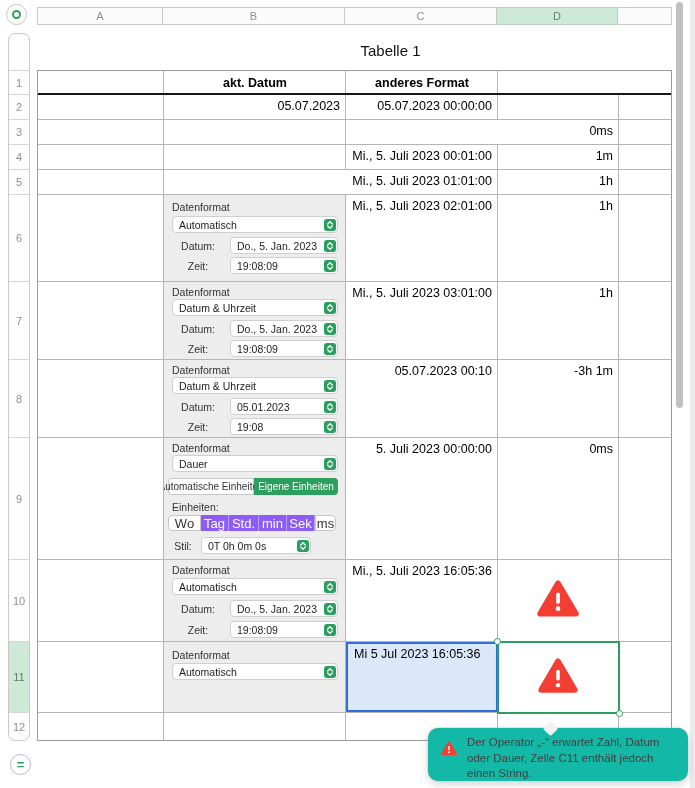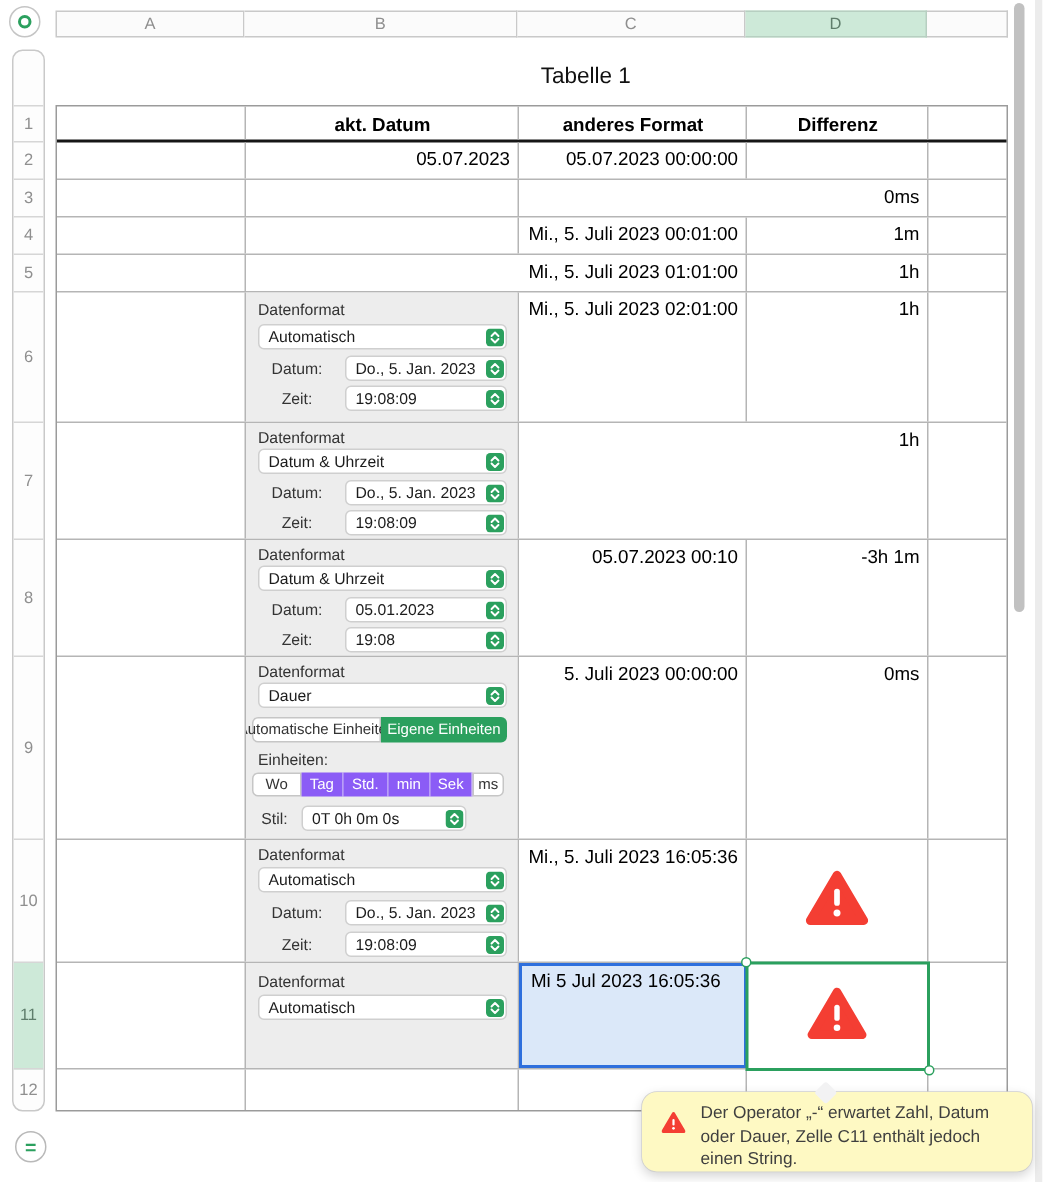--- a/index.html
+++ b/index.html
@@ -53,26 +53,26 @@
   .panel{position:absolute;left:0;top:0;width:100%;height:100%;background:#ededed;font-size:10.5px;color:#333}
   .plabel{position:absolute;left:8px}
   .psel{position:absolute;background:#fff;border:1px solid #cfcfcf;border-radius:4px;height:17px;
         padding:2px 18px 0 6px;color:#1c1c1c;white-space:nowrap;overflow:hidden}
   .psel .stp{position:absolute;right:1.5px;top:1.5px}
   .flab{position:absolute;text-align:center;width:56px;left:6px;color:#333}
   .seg{position:absolute;height:17px;font-size:10px;display:flex;align-items:center;justify-content:center;white-space:nowrap}
   .seg.off{background:#fff;border:1px solid #c6c6c6;color:#333}
   .seg.on{background:#2ba05e;color:#fff;font-weight:400}
   .rL{border-radius:4px 0 0 4px}.rR{border-radius:0 4px 4px 0}
-  .useg{position:absolute;height:16px;font-size:10px;display:flex;align-items:center;justify-content:center}
+  .useg{position:absolute;height:16px;font-size:13px;display:flex;align-items:center;justify-content:center}
   .useg.off{background:#fff;border:1px solid #c6c6c6;color:#333}
   .useg.on{background:#8b5cf6;color:#fff;font-weight:400;border-right:1px solid rgba(255,255,255,.4)}
 
   
-  .tooltip{position:absolute;left:428px;top:728px;width:260px;height:53px;background:#fef9c3;border-radius:10px;
+  .tooltip{position:absolute;left:428px;top:728px;width:260px;height:53px;background:#14b8a6;border-radius:10px;
            box-shadow:0 0 0 .5px #cfcfcf,0 3px 8px rgba(0,0,0,.18);z-index:9}
   .tooltip .arrow{position:absolute;top:-5px;left:117px;width:11px;height:11px;background:#f2f2f3;
                   transform:rotate(45deg);border-radius:2px}
   .tooltip .ticon{position:absolute;left:13px;top:13px}
   .tooltip .ttext{position:absolute;left:39px;top:7px;width:214px;font-size:11.5px;line-height:15.5px;color:#3f3f3f;white-space:normal}
 </style>
 </head>
 <body>
 
 <div class="thandle">
@@ -104,21 +104,20 @@
 </div>
 
 <div class="title">Tabelle 1</div>
 
 <div class="grid">
 
   <div class="grow hdr" style="top:0;height:24px">
     <div class="cell cA"></div>
     <div class="cell cC thead">anderes Format</div>
     <div class="cell cB thead">akt. Datum</div>
-    <div class="cell cD thead">Differenz</div>
     <div class="cell cE"></div>
   </div>
 
   <div class="grow" style="top:24px;height:25px">
     <div class="cell cA"></div>
     <div class="cell cB right">05.07.2023</div>
     <div class="cell cC right">05.07.2023 00:00:00</div>
     <div class="cell cD"></div>
     <div class="cell cE"></div>
   </div>
@@ -209,20 +208,21 @@
         <div class="psel" style="left:66px;top:58px;width:108px">
           <span>19:08:09</span>
           <span class="stp"><svg width="12" height="12" viewBox="0 0 13 13">
                 <rect width="13" height="13" rx="3" fill="#2ba05e"></rect>
                 <path d="M4 5.4 L6.5 2.9 L9 5.4" stroke="#fff" stroke-width="1.4" fill="none" stroke-linecap="round" stroke-linejoin="round"></path>
                 <path d="M4 7.6 L6.5 10.1 L9 7.6" stroke="#fff" stroke-width="1.4" fill="none" stroke-linecap="round" stroke-linejoin="round"></path>
               </svg></span>
         </div>
       </div>
     </div>
+    <div class="cell cC right">Mi., 5. Juli 2023 03:01:00</div>
     <div class="cell cD right">1h</div>
     <div class="cell cE"></div>
   </div>
 
   <div class="grow" style="top:289px;height:78px">
     <div class="cell cA"></div>
     <div class="cell cB" style="padding:0">
       <div class="panel">
         <div class="plabel" style="top:4px">Datenformat</div>
         <div class="psel" style="left:8px;top:17px;width:166px">

